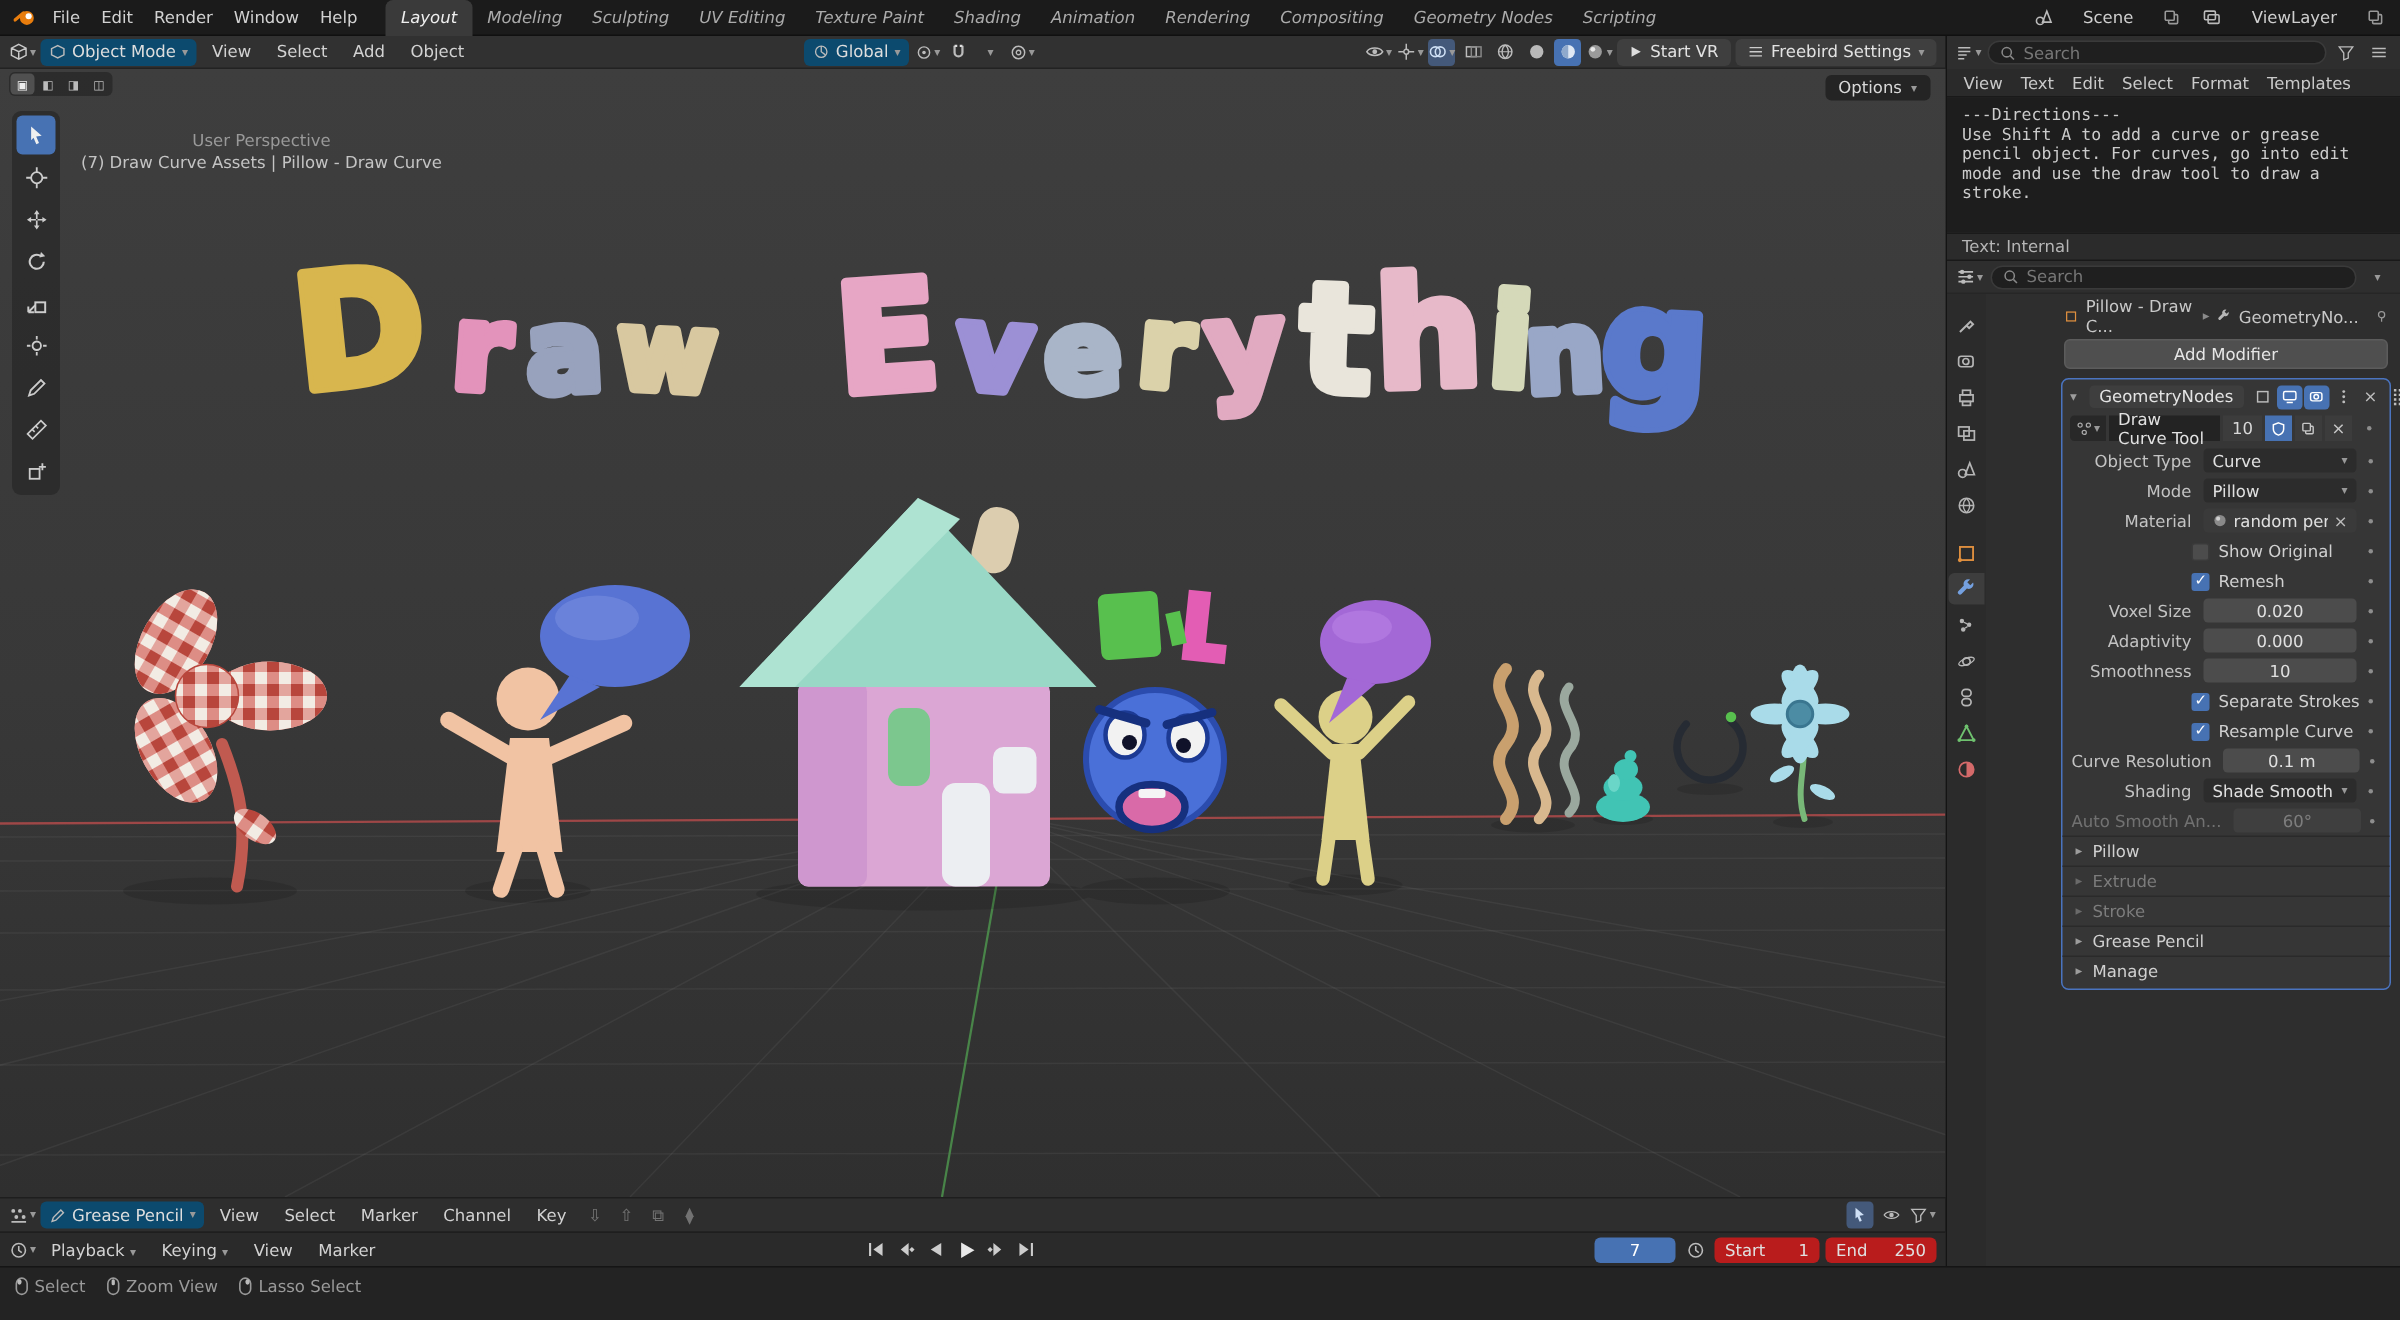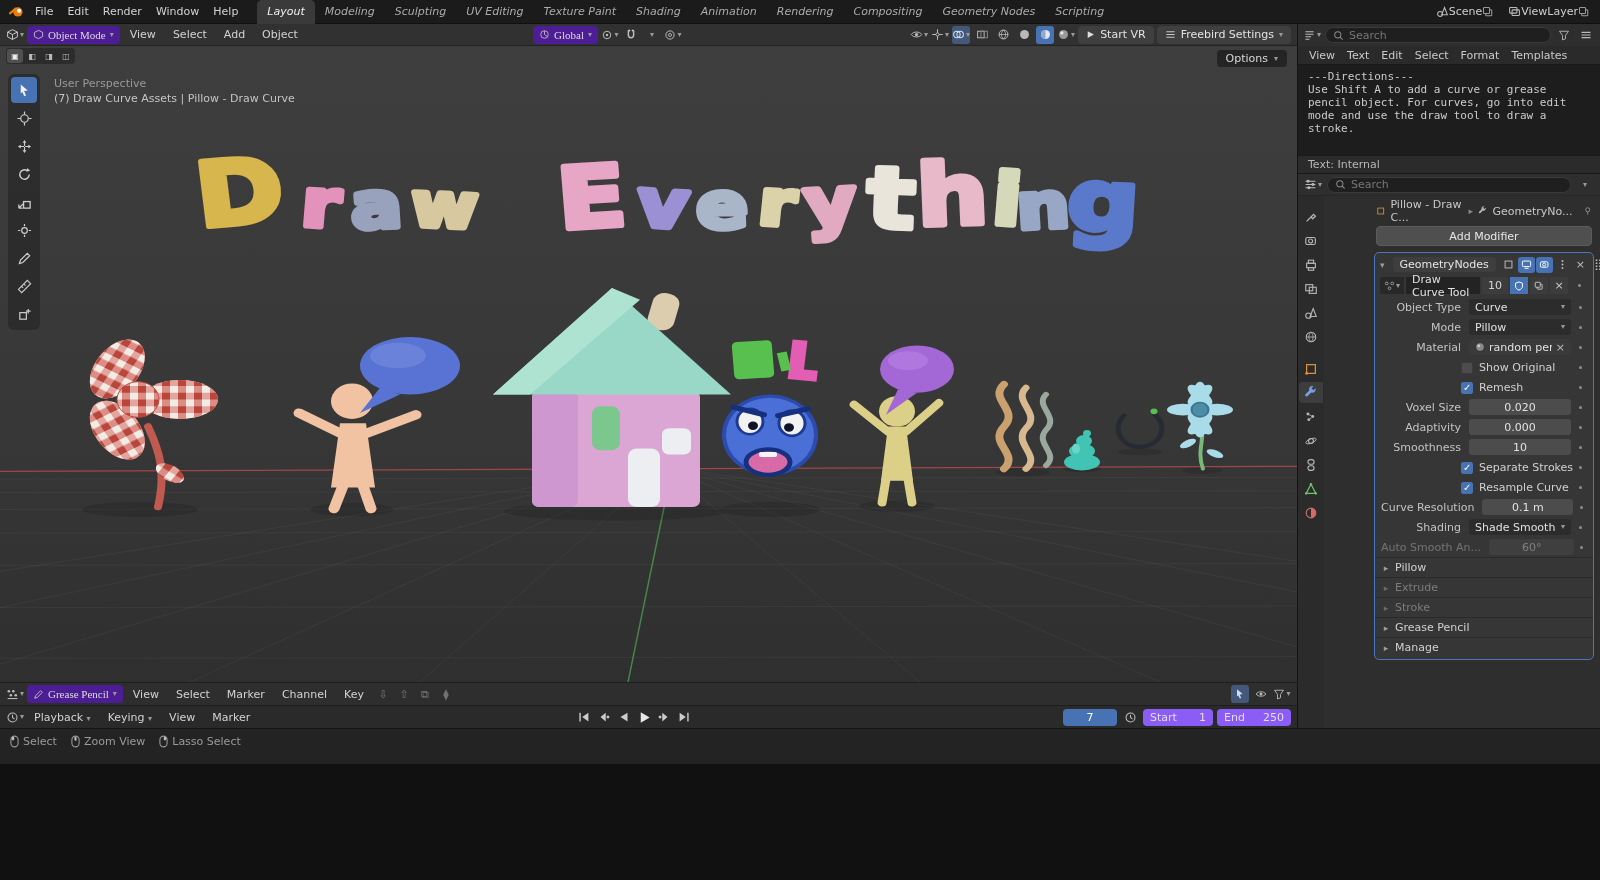--- a/index.html
+++ b/index.html
@@ -1,66 +1,66 @@
 <!DOCTYPE html>
 <html><head>
 <meta charset="utf-8">
 <style>
   * { margin:0; padding:0; box-sizing:border-box; user-select:none; }
   html,body { width:1600px; height:880px; background:#111; overflow:hidden; }
   body { font-family:"DejaVu Sans","Liberation Sans",sans-serif; font-size:11px; color:#d6d6d6; }
 
-  .app { width:1600px; height:764px; display:flex; flex-direction:column; background:#1d1d1d; }
+  .app { width:1600px; height:880px; display:flex; flex-direction:column; background:#1d1d1d; }
 
   
   .topbar { height:24px; background:#1b1b1b; display:flex; align-items:center; padding:0 6px; gap:2px; border-bottom:1px solid #101010; }
   .tb-logo { width:20px; height:16px; display:flex; align-items:center; justify-content:center; }
   .menu { padding:2px 7px; border-radius:3px; color:#d2d2d2; white-space:nowrap; }
   .tb-tabs { display:flex; align-items:stretch; height:24px; margin-left:10px; }
   .tab { display:flex; align-items:center; padding:0 10px; color:#ababab; white-space:nowrap; border-radius:5px 5px 0 0;font-style:italic; }
   .tab.active { background:#3a3a3a; color:#efefef; }
   .tb-right { margin-left:auto; display:flex; align-items:center; gap:14px; padding-right:4px; }
-  .datablock { display:flex; align-items:center; gap:0; color:#cfcfcf; }
+  .datablock { display:flex; align-items:center; gap:20px; color:#cfcfcf; }
 
   
   .main { flex:1; display:flex; min-height:0; }
   .left-col { width:1297px; display:flex; flex-direction:column; min-width:0; }
   .right-col { width:303px; display:flex; flex-direction:column; border-left:1px solid #141414; background:#2e2e2e; }
 
   
   .vp-header { height:22px; background:#313131; display:flex; align-items:center; gap:3px; padding:0 6px; border-bottom:1px solid #222; }
-  .dd { display:flex; align-items:center; gap:4px; background:#4c1d95; border-radius:4px; padding:1px 6px; height:18px; color:#dedede; white-space:nowrap;font-family:Liberation Serif, serif; }
+  .dd { display:flex; align-items:center; gap:4px; background:#0c4a6e; border-radius:4px; padding:1px 6px; height:18px; color:#dedede; white-space:nowrap; }
   .chev { font-size:8px; color:#999; line-height:1; }
   .icbtn { min-width:18px; height:18px; display:flex; align-items:center; justify-content:center; border-radius:3px; color:#c5c5c5; gap:1px; }
   .icbtn.active { background:#4772b3; color:#fff; }
   .icbtn.hl { background:#44597a; }
   .btn { display:flex; align-items:center; gap:5px; background:#3f3f3f; border-radius:4px; padding:1px 8px; height:18px; color:#e2e2e2; white-space:nowrap; }
   .spacer { flex:1; }
 
   
   .viewport { position:relative; flex:1; background:linear-gradient(#3e3e3e,#383838 55%,#2f2f2f); overflow:hidden; }
-  .vp-info { position:absolute; left:54px; top:30px; line-height:15px; pointer-events:none; }
+  .vp-info { position:absolute; left:54px; top:40px; line-height:15px; pointer-events:none;text-align:center; }
   .vp-info .l1 { color:#999; }
   .vp-info .l2 { color:#c4c4c4; }
   .options-btn { position:absolute; right:10px; top:4px; background:rgba(32,32,32,.85); border-radius:4px; padding:2px 9px; display:flex; gap:6px; align-items:center; color:#d8d8d8; }
   .toolsettings { position:absolute; left:6px; top:2px; display:flex; gap:1px; background:rgba(30,30,30,.55); border-radius:4px; padding:1px; }
   .ts-btn { width:16px; height:14px; border-radius:3px; display:flex; align-items:center; justify-content:center; color:#bbb; font-size:8px; }
   .ts-btn.active { background:#505050; color:#eee; }
   .toolbar { position:absolute; left:8px; top:28px; display:flex; flex-direction:column; gap:2px; background:rgba(40,40,40,.75); padding:3px; border-radius:6px; }
   .tool { width:26px; height:26px; border-radius:4px; display:flex; align-items:center; justify-content:center; }
   .tool.active { background:#4772b3; }
   .scene-svg { position:absolute; inset:0; width:100%; height:100%; }
 
   
   .dope-header { height:23px; background:#2e2e2e; border-top:1px solid #1e1e1e; display:flex; align-items:center; gap:3px; padding:0 6px; }
   .dim { opacity:.45; }
   .timeline { height:23px; background:#2a2a2a; border-top:1px solid #1e1e1e; display:flex; align-items:center; gap:3px; padding:0 6px; position:relative; }
   .transport { position:absolute; left:575px; display:flex; gap:2px; }
   .frame-field { background:#4772b3; color:#fff; border-radius:4px; min-width:54px; height:17px; display:flex; align-items:center; justify-content:center; }
-  .range-field { background:#8b5cf6; border-radius:4px; height:17px; display:flex; align-items:center; justify-content:space-between; padding:0 7px; gap:8px; color:#e0e0e0; }
+  .range-field { background:#b91c1c; border-radius:4px; height:17px; display:flex; align-items:center; justify-content:space-between; padding:0 7px; gap:8px; color:#e0e0e0; }
   .tl-right { margin-left:auto; display:flex; align-items:center; gap:4px; }
 
   
   .statusbar { height:36px; background:#232323; border-top:1px solid #151515; display:flex; align-items:flex-start; padding:3px 10px 0 10px; color:#9a9a9a; }
   .sb-hints { display:flex; gap:14px; align-items:center; height:18px; }
   .hint { display:flex; gap:4px; align-items:center; }
   .sb-stats { margin-left:auto; display:flex; align-items:center; height:18px; color:#8f8f8f; }
   .sb-stats .stat + .stat::before { content:"|"; color:#555; margin:0 7px; }
 
   

